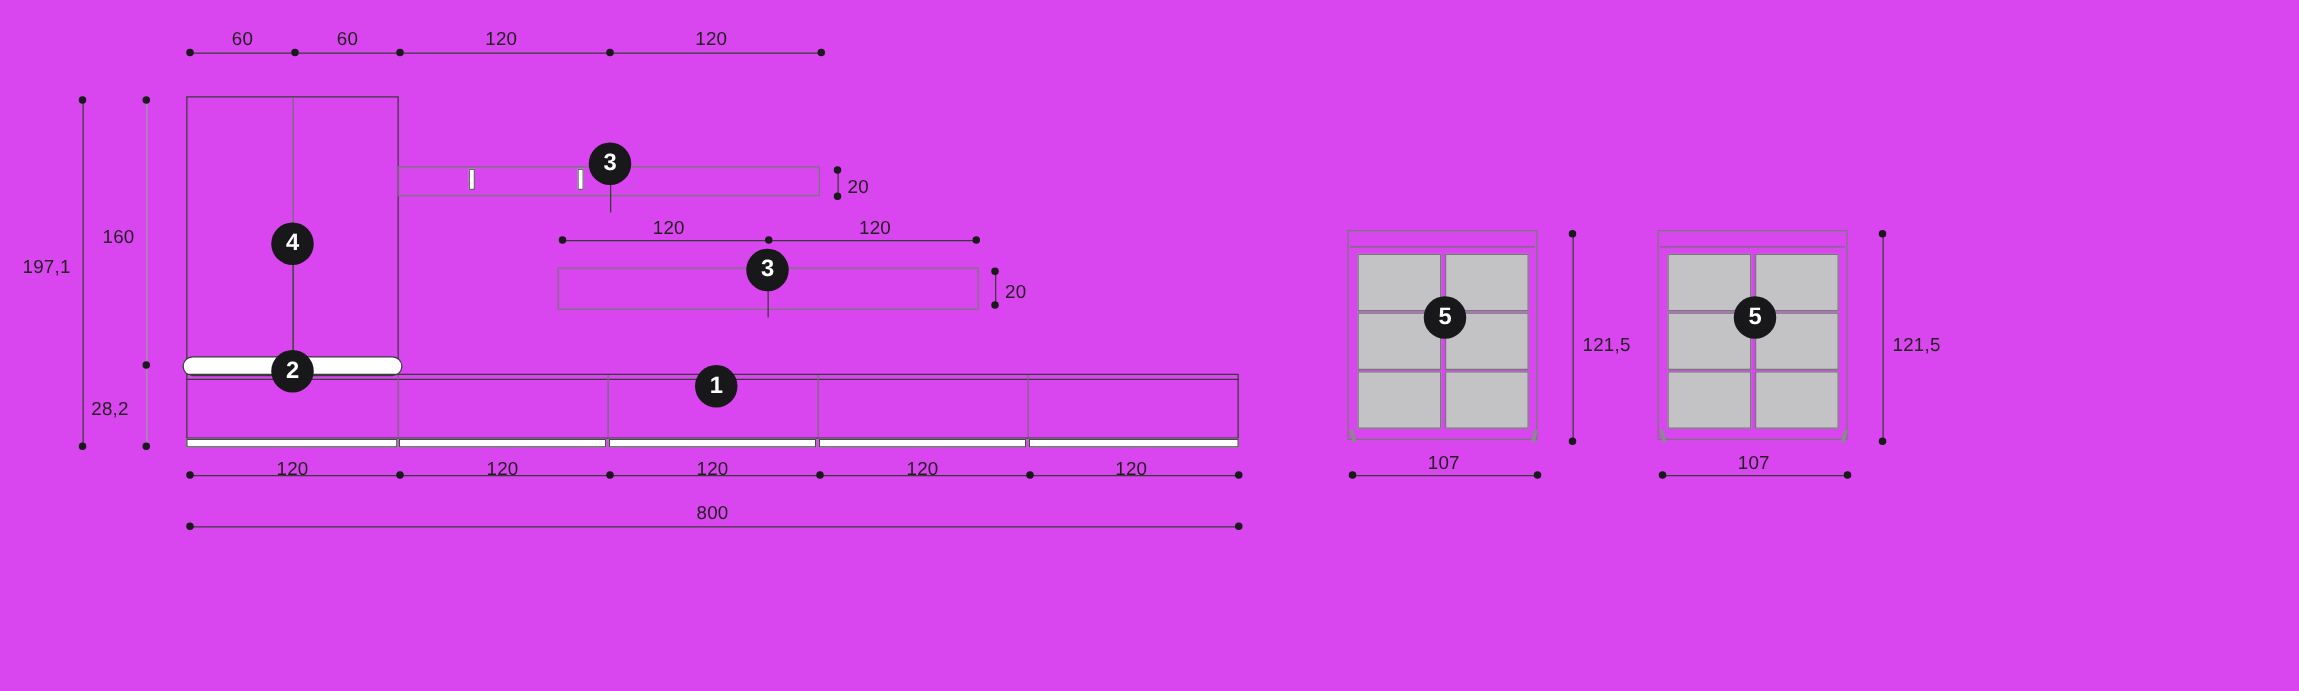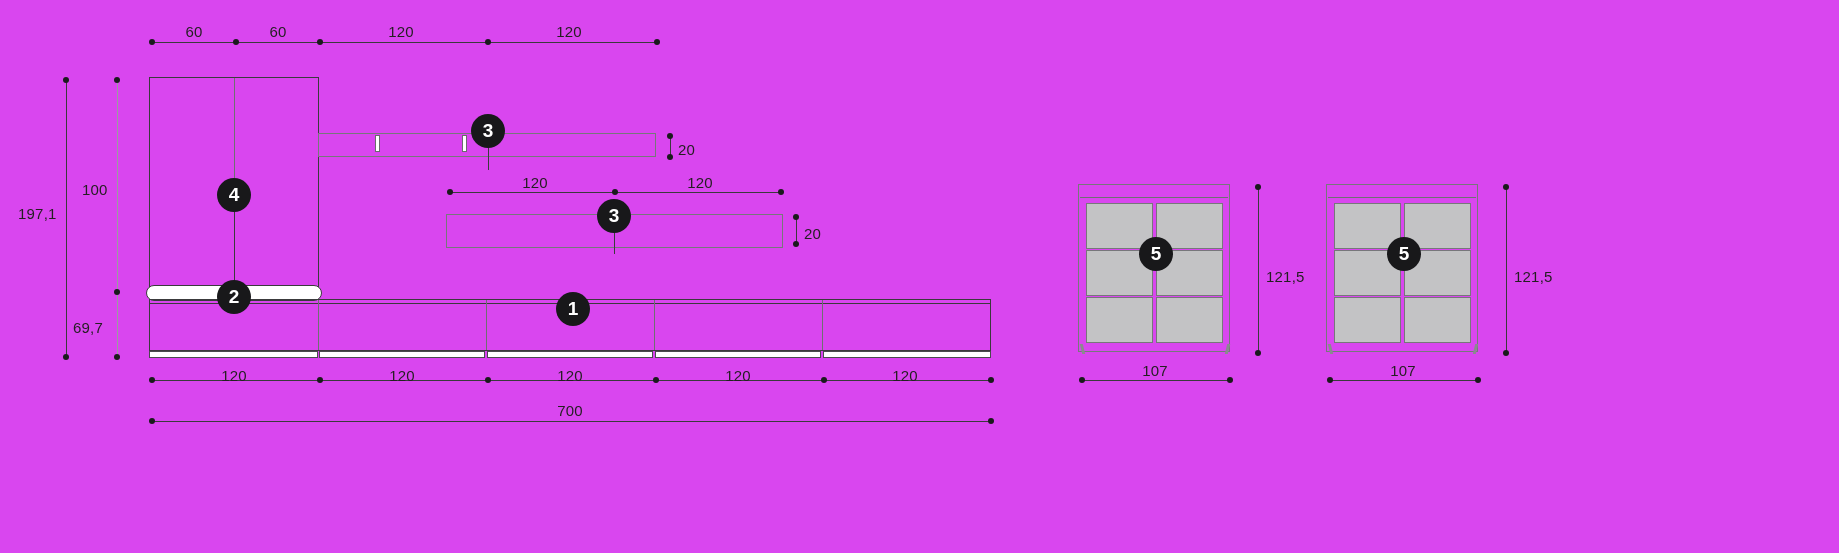--- a/index.html
+++ b/index.html
@@ -135,22 +135,22 @@
 
   <div class="dim-v" style="left:66px; top:80px; height:277px;"></div>
   <div class="dot" style="left:63px; top:77px;"></div>
   <div class="dot" style="left:63px; top:354px;"></div>
   <div class="dim-label" style="left:18px; top:206px;">197,1</div>
 
   <div class="dim-v light" style="left:117px; top:80px; height:277px;"></div>
   <div class="dot" style="left:114px; top:77px;"></div>
   <div class="dot" style="left:114px; top:289px;"></div>
   <div class="dot" style="left:114px; top:354px;"></div>
-  <div class="dim-label" style="left:82px; top:182px;">100</div>
-  <div class="dim-label" style="left:73px; top:320px;">69,7</div>
+  <div class="dim-label" style="left:82px; top:182px;">160</div>
+  <div class="dim-label" style="left:73px; top:320px;">28,2</div>
 
   <div class="box" style="left:149px; top:77px; width:170px; height:212px;"></div>
   <div class="vline thin" style="left:234px; top:78px; height:211px;"></div>
   <div class="leader" style="left:234px; top:190px; height:100px;"></div>
   <div class="callout" style="left:234px; top:195px;">4</div>
 
   <div class="drawer-pill" style="left:146px; top:285px; width:176px; height:16px;"></div>
   <div class="callout" style="left:234px; top:297px;">2</div>
 
   <div class="box thin" style="left:318px; top:133px; width:338px; height:24px;"></div>
@@ -204,21 +204,21 @@
 
   <div class="dim-label center" style="left:234px; top:368px;">120</div>
   <div class="dim-label center" style="left:402px; top:368px;">120</div>
   <div class="dim-label center" style="left:570px; top:368px;">120</div>
   <div class="dim-label center" style="left:738px; top:368px;">120</div>
   <div class="dim-label center" style="left:905px; top:368px;">120</div>
 
   <div class="dim-h" style="left:152px; top:421px; width:837px;"></div>
   <div class="dot" style="left:149px; top:418px;"></div>
   <div class="dot" style="left:988px; top:418px;"></div>
-  <div class="dim-label center" style="left:570px; top:403px;">700</div>
+  <div class="dim-label center" style="left:570px; top:403px;">800</div>
 
   <div class="box thin" style="left:1078px; top:184px; width:152px; height:168px;"></div>
   <div class="hline thin" style="left:1080px; top:197px; width:148px;"></div>
   <div class="box grey-fill thin" style="left:1086px; top:203px; width:67px; height:46px;"></div>
   <div class="box grey-fill thin" style="left:1156px; top:203px; width:67px; height:46px;"></div>
   <div class="box grey-fill thin" style="left:1086px; top:250px; width:67px; height:46px;"></div>
   <div class="box grey-fill thin" style="left:1156px; top:250px; width:67px; height:46px;"></div>
   <div class="box grey-fill thin" style="left:1086px; top:297px; width:67px; height:46px;"></div>
   <div class="box grey-fill thin" style="left:1156px; top:297px; width:67px; height:46px;"></div>
   <div class="leg" style="left:1081px; top:344px; width:3px; height:10px; transform:skewX(14deg);"></div>

